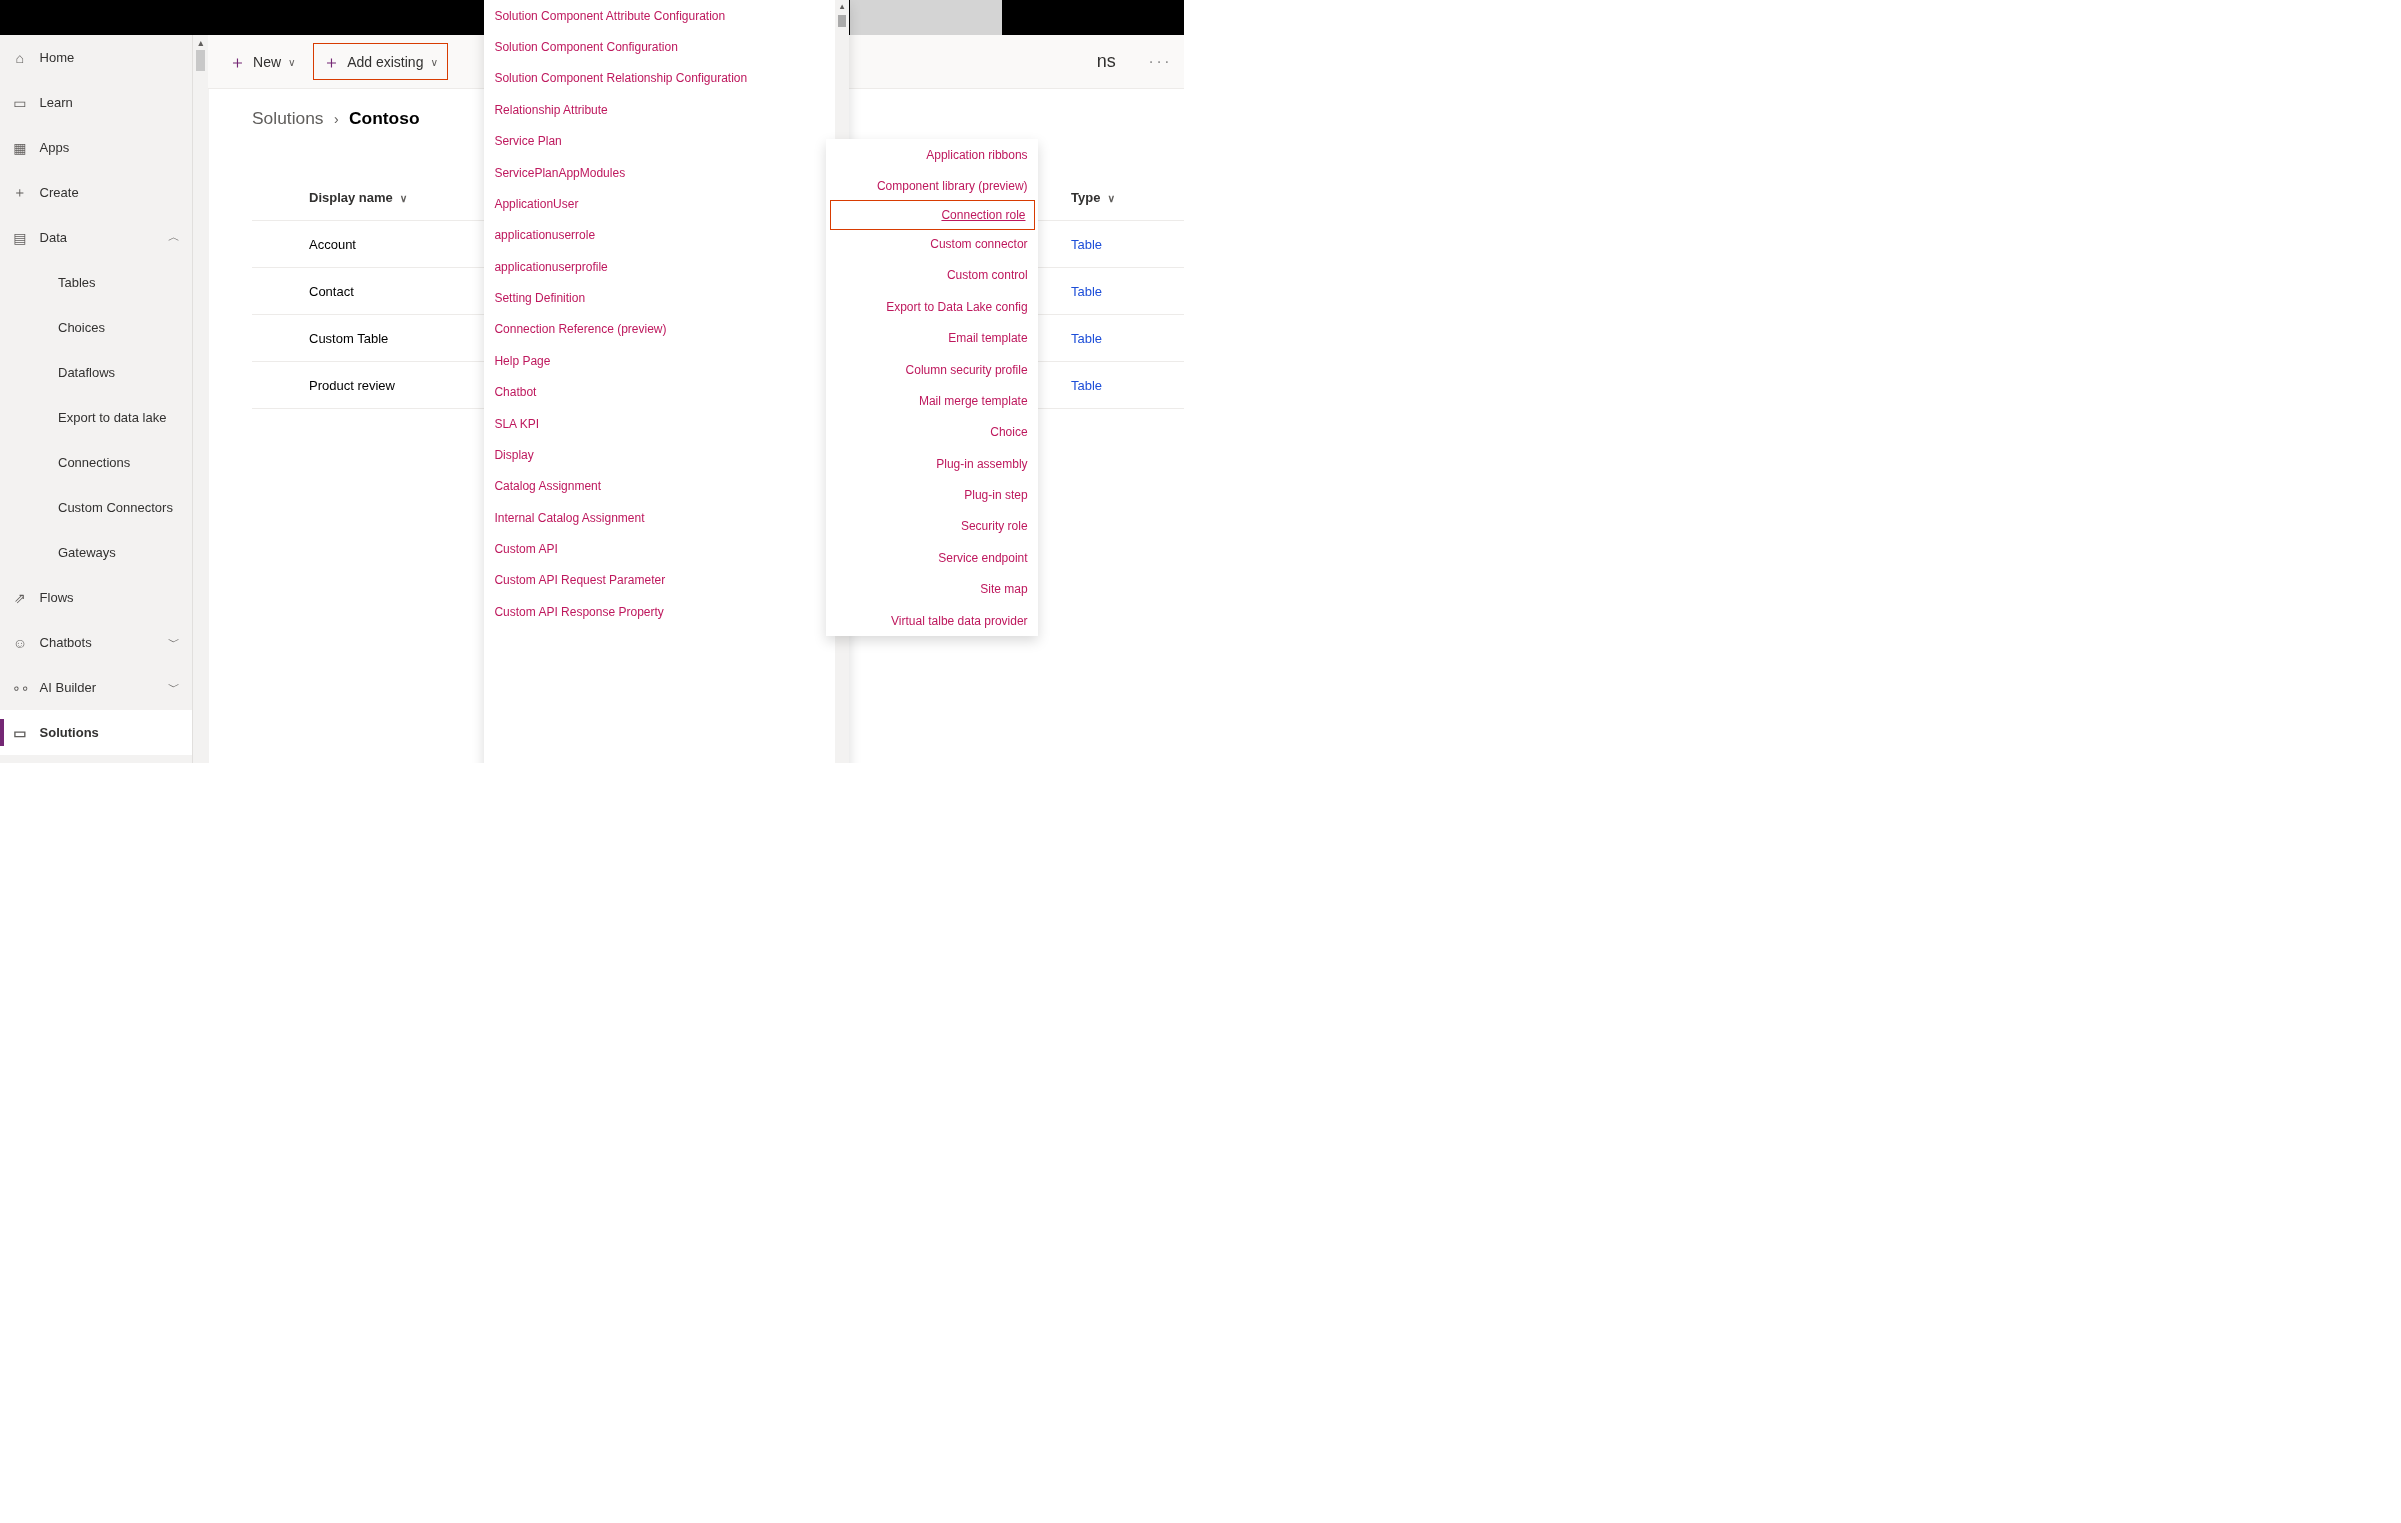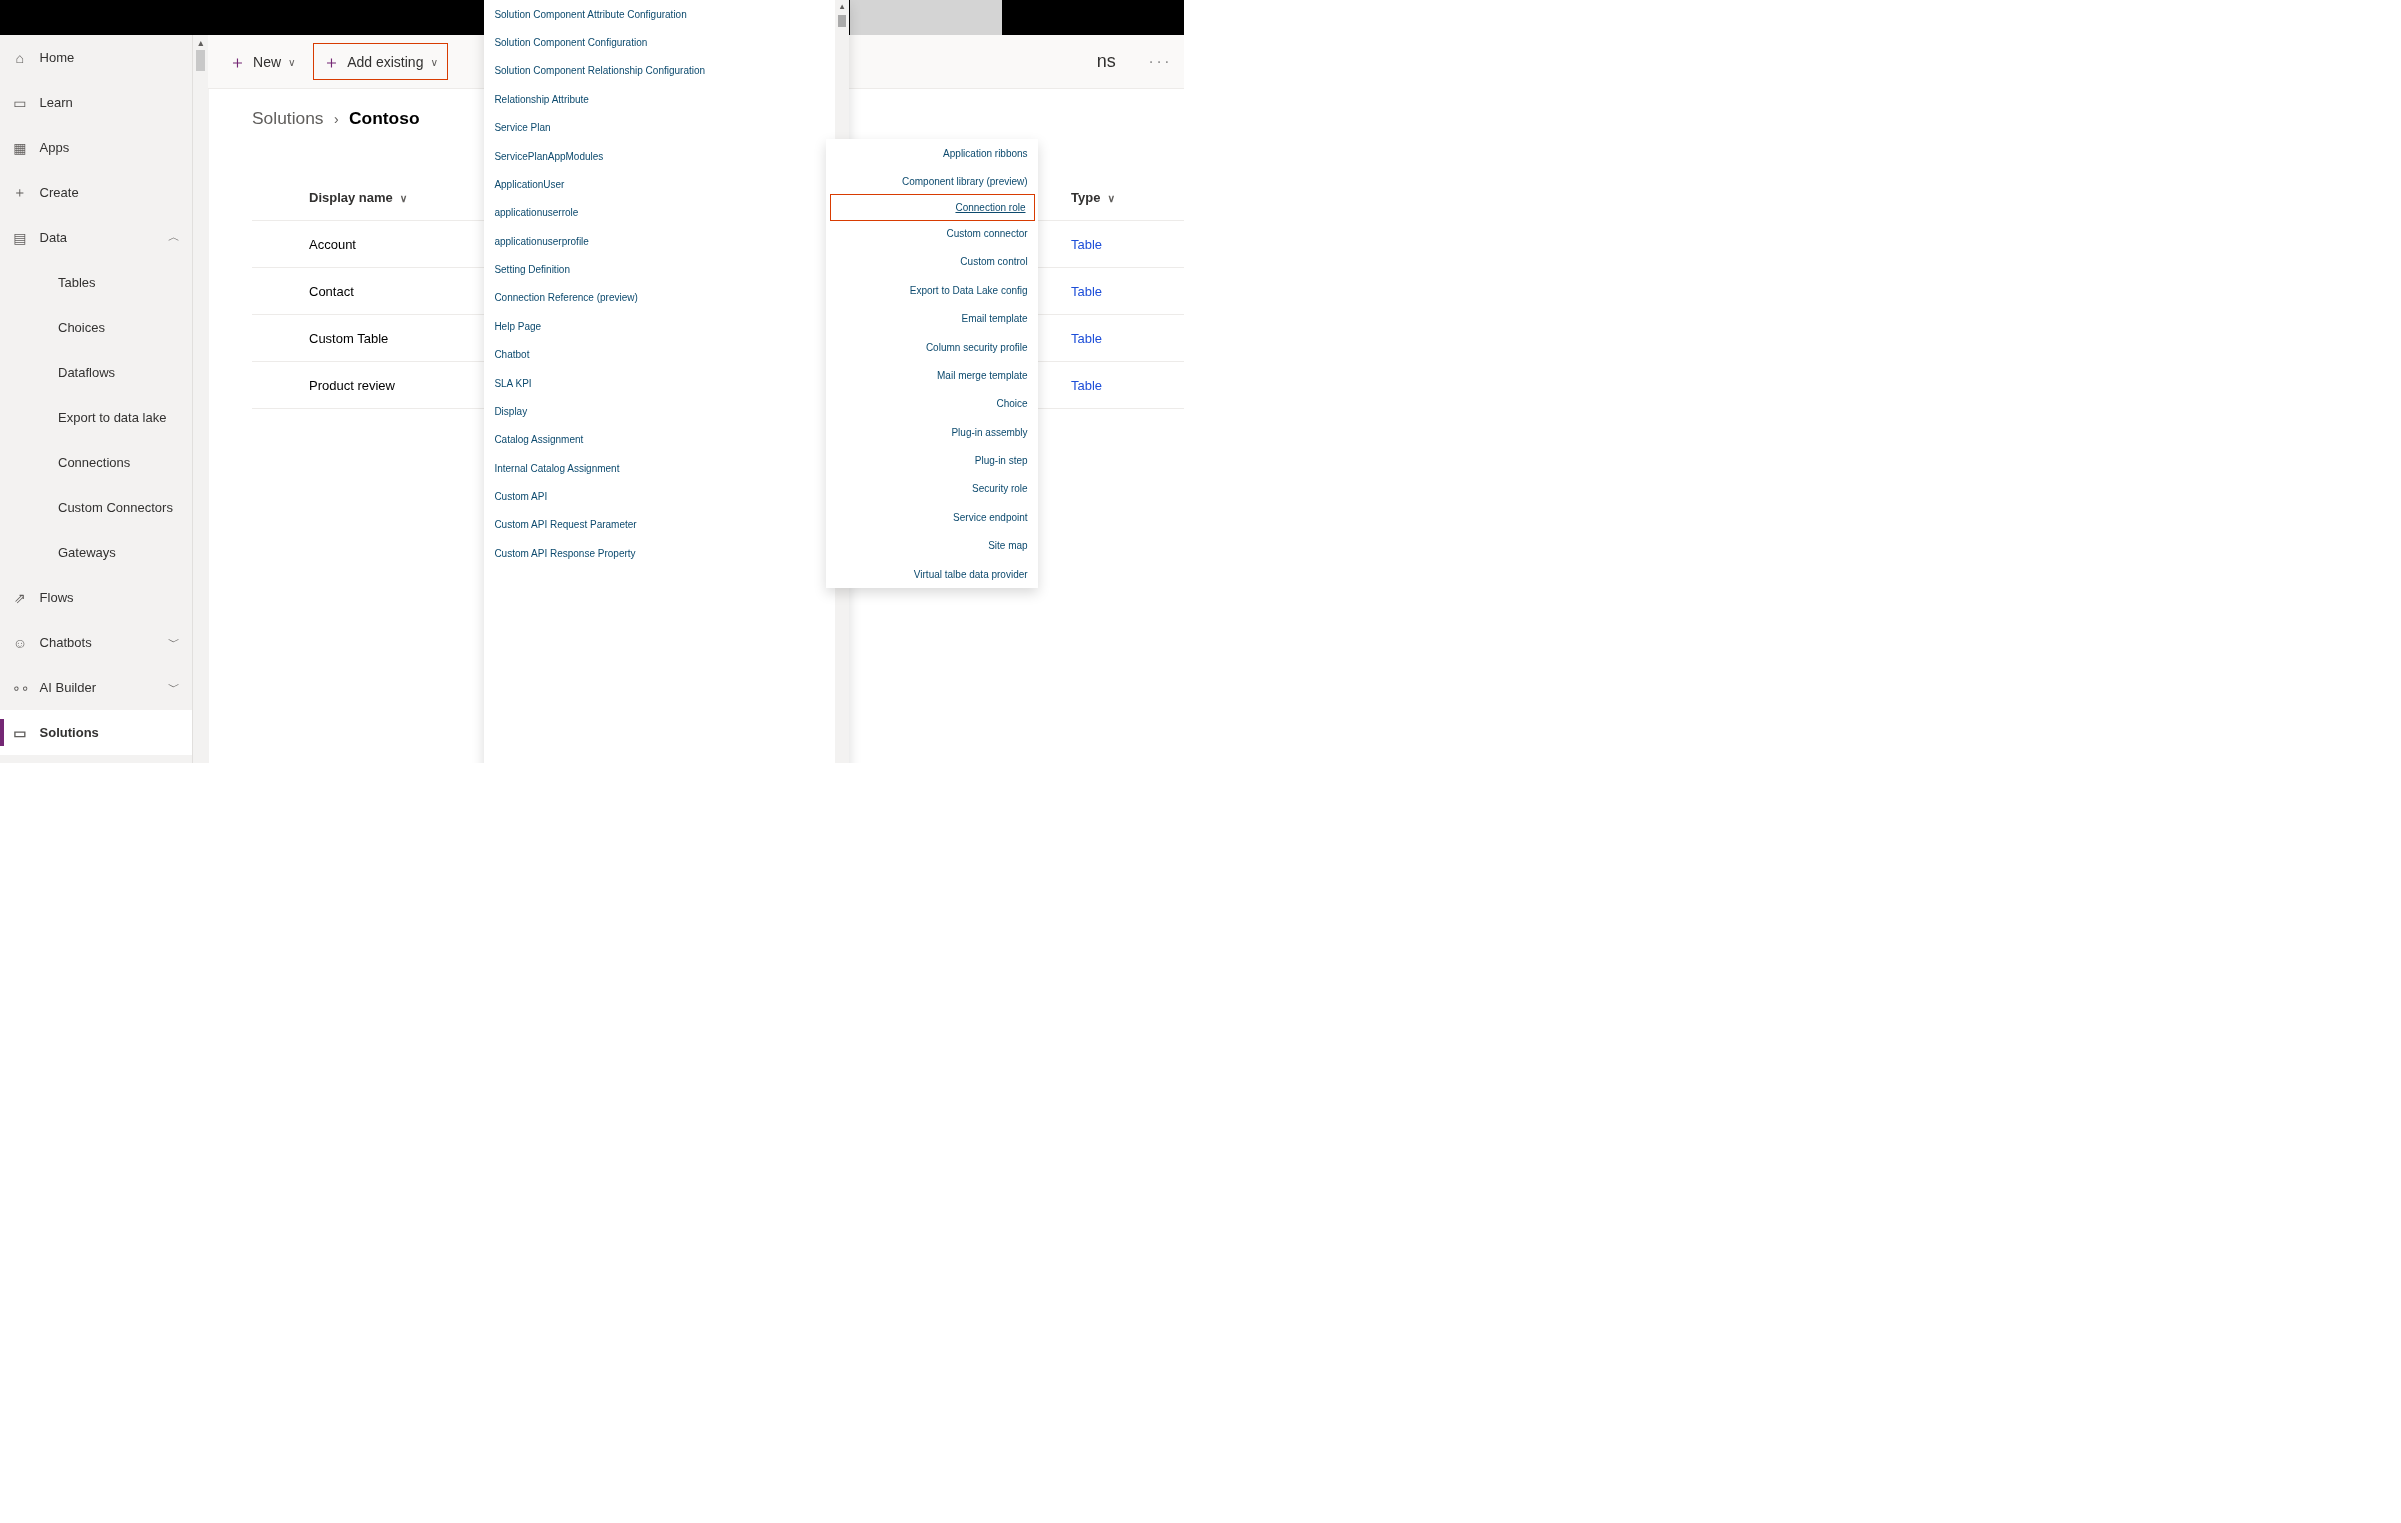--- a/index.html
+++ b/index.html
@@ -50,21 +50,21 @@
     .col-name { padding-left:57px; flex:1; font-size:13px; }
     .col-type { width:113px; padding-right:35px; color:#1d4ed8; font-size:13px; }
     .hdr .col-type { color:#323130; }
     .colchev { font-size:10.4px; margin-left:7px; color:#605e5c; }
     
     
     .dd1 { position:absolute; top:0; left:484px; width:365px; background:#fff; box-shadow: 0 5.2px 12px rgba(0,0,0,0.15); z-index:50; }
     .dd1 .scrolltrack { position:absolute; right:0; top:0; bottom:0; width:14px; background:#f3f2f1; }
     .dd1 .scrolltrack .arrow { font-size:7.8px; color:#605e5c; text-align:center; padding:1.7px 0; }
     .dd1 .scrolltrack .thumb { width:8.7px; margin:2.6px auto; height:12px; background:#aaa; }
-    .dd-item { padding: 8.7px 10.4px; font-size:10px; color:#0c4a6e; cursor:pointer; white-space:nowrap; overflow:hidden; text-overflow:ellipsis; }
+    .dd-item { padding: 8.7px 10.4px; font-size:12px; color:#be185d; cursor:pointer; white-space:nowrap; overflow:hidden; text-overflow:ellipsis; }
     
     
     .dd2 { position:absolute; top:139px; left:826px; width:212px; background:#fff; box-shadow: 0 5.2px 12px rgba(0,0,0,0.15); z-index:60;text-align:right; }
     .dd2 .dd-item.hl { border:1.7px solid #d83b01; margin:-1.7px 3.5px; padding:7px 8px;text-decoration:underline; }
   </style>
 </head>
 <body>
 
 <div class="topbar">
   <div class="waffle">

